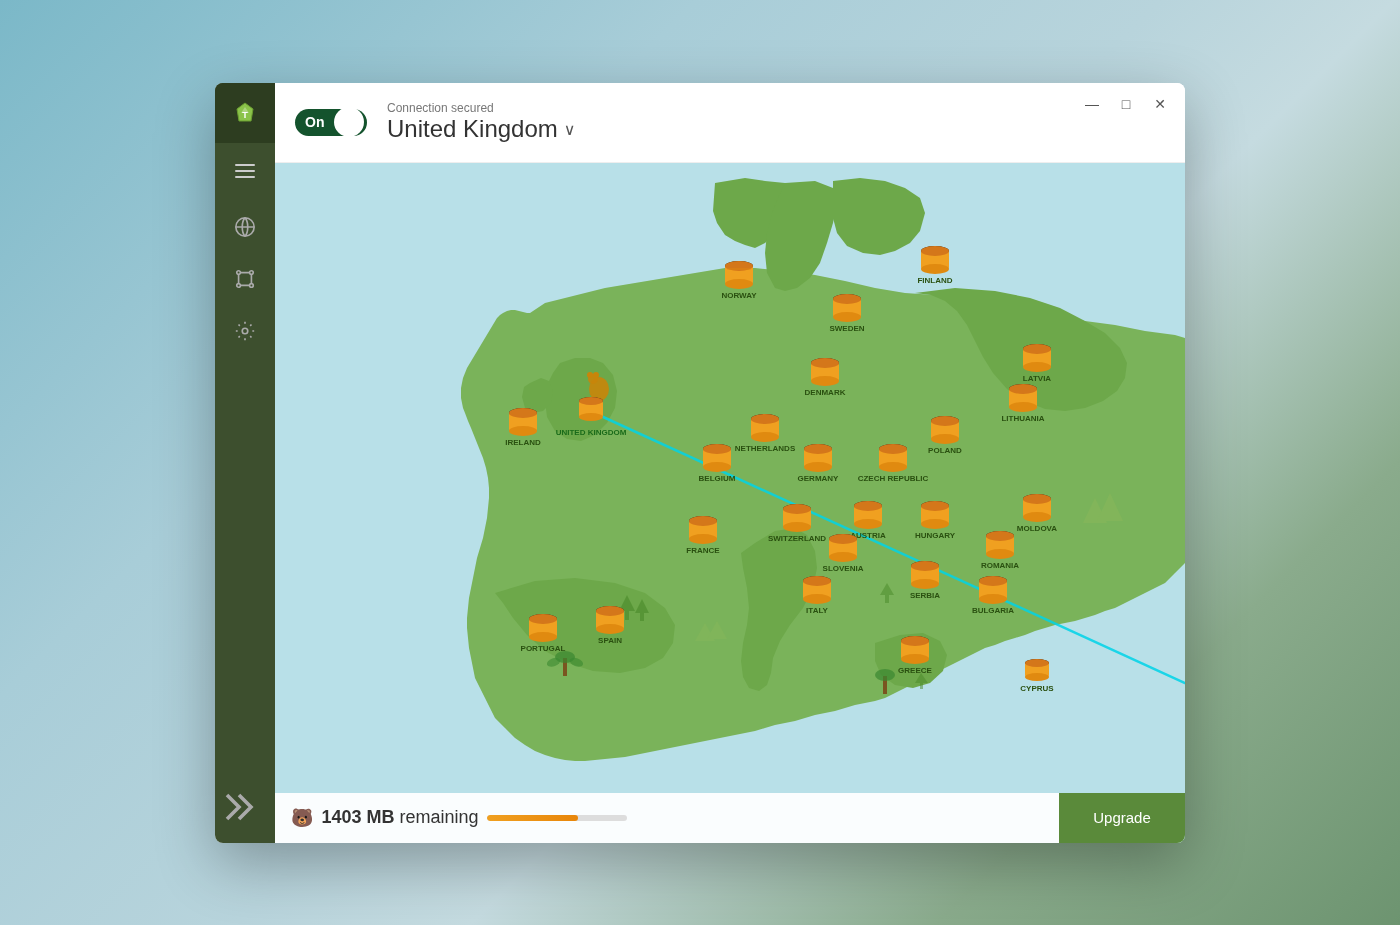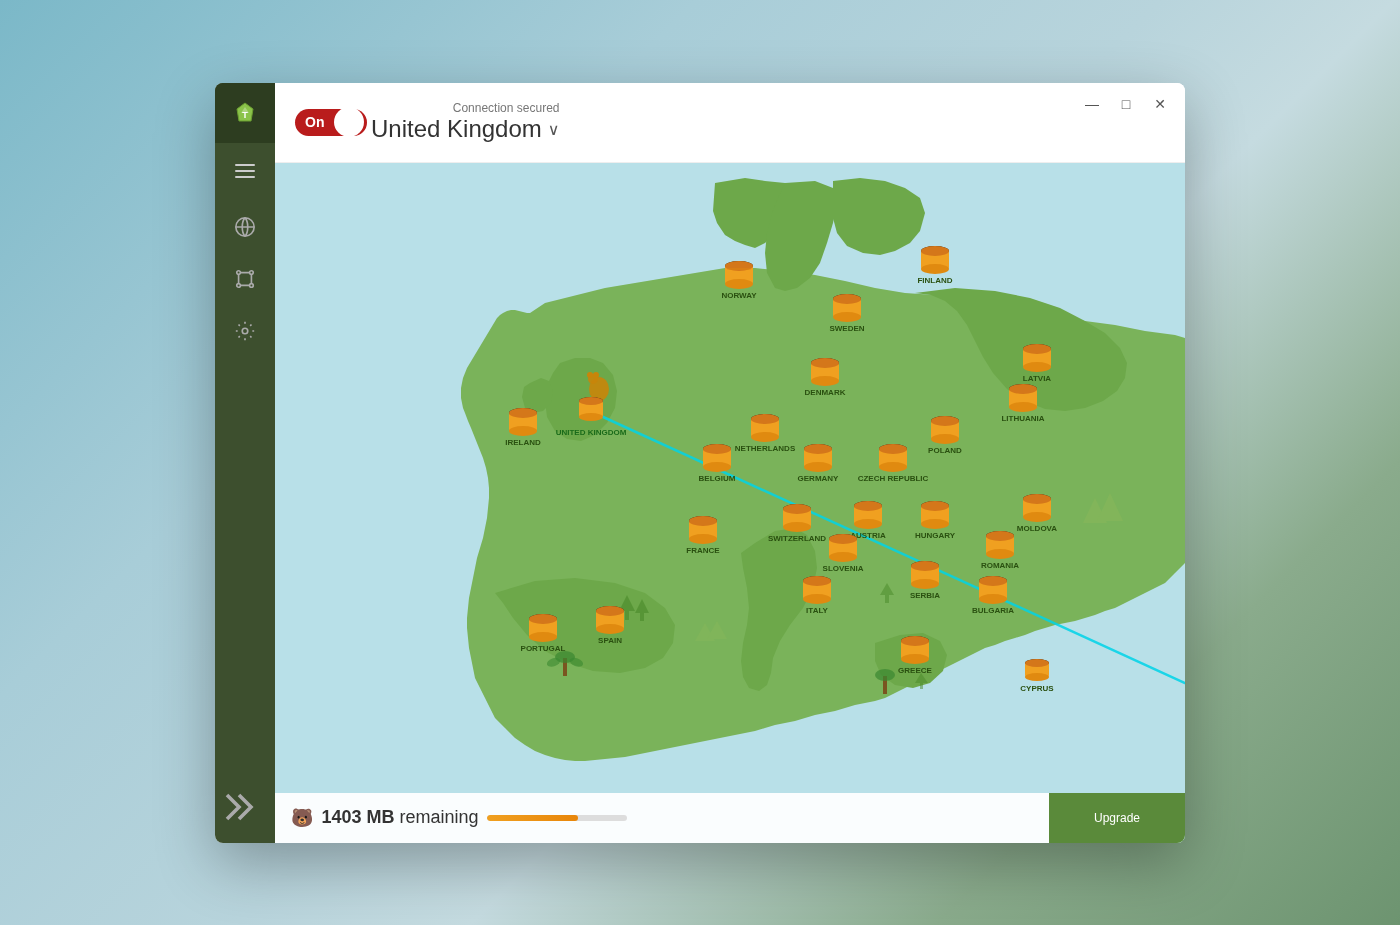--- a/index.html
+++ b/index.html
@@ -158,21 +158,21 @@
 
     .toggle-container {
       display: flex;
       align-items: center;
       gap: 12px;
     }
 
     .toggle-switch {
       width: 72px;
       height: 27px;
-      background: #b91c1c;
+      background: #14532d;
       border-radius: 18px;
       display: flex;
       align-items: center;
       padding: 3px;
       cursor: pointer;
       position: relative;
     }
 
     .toggle-label-on {
       color: #fff;
@@ -185,22 +185,21 @@
     .toggle-knob {
       width: 30px;
       height: 30px;
       background: #fff;
       border-radius: 50%;
       position: absolute;
       right: 3px;
     }
 
     .connection-info {
-      margin-left: 4px;
-      text-align: right;
+      margin-left: 20px;
     }
 
     .connection-secured {
       font-size: 12px;
       color: #777;
     }
 
     .connection-country {
       font-size: 24px;
       font-weight: 400;
@@ -271,25 +270,25 @@
       overflow: hidden;
     }
 
     .progress-bar-fill {
       height: 100%;
       background: linear-gradient(to right, #f0a020, #e8860a);
       border-radius: 3px;
     }
 
     .upgrade-btn {
-      width: 136px;
+      width: 126px;
       height: 50px;
       background: #5a8a3a;
       color: #fff;
-      font-size: 12px;
+      font-size: 15px;
       font-weight: 500;
       display: flex;
       align-items: center;
       justify-content: center;
       cursor: pointer;
       flex-shrink: 0;
     }
   </style>
 </head>
 <body>

